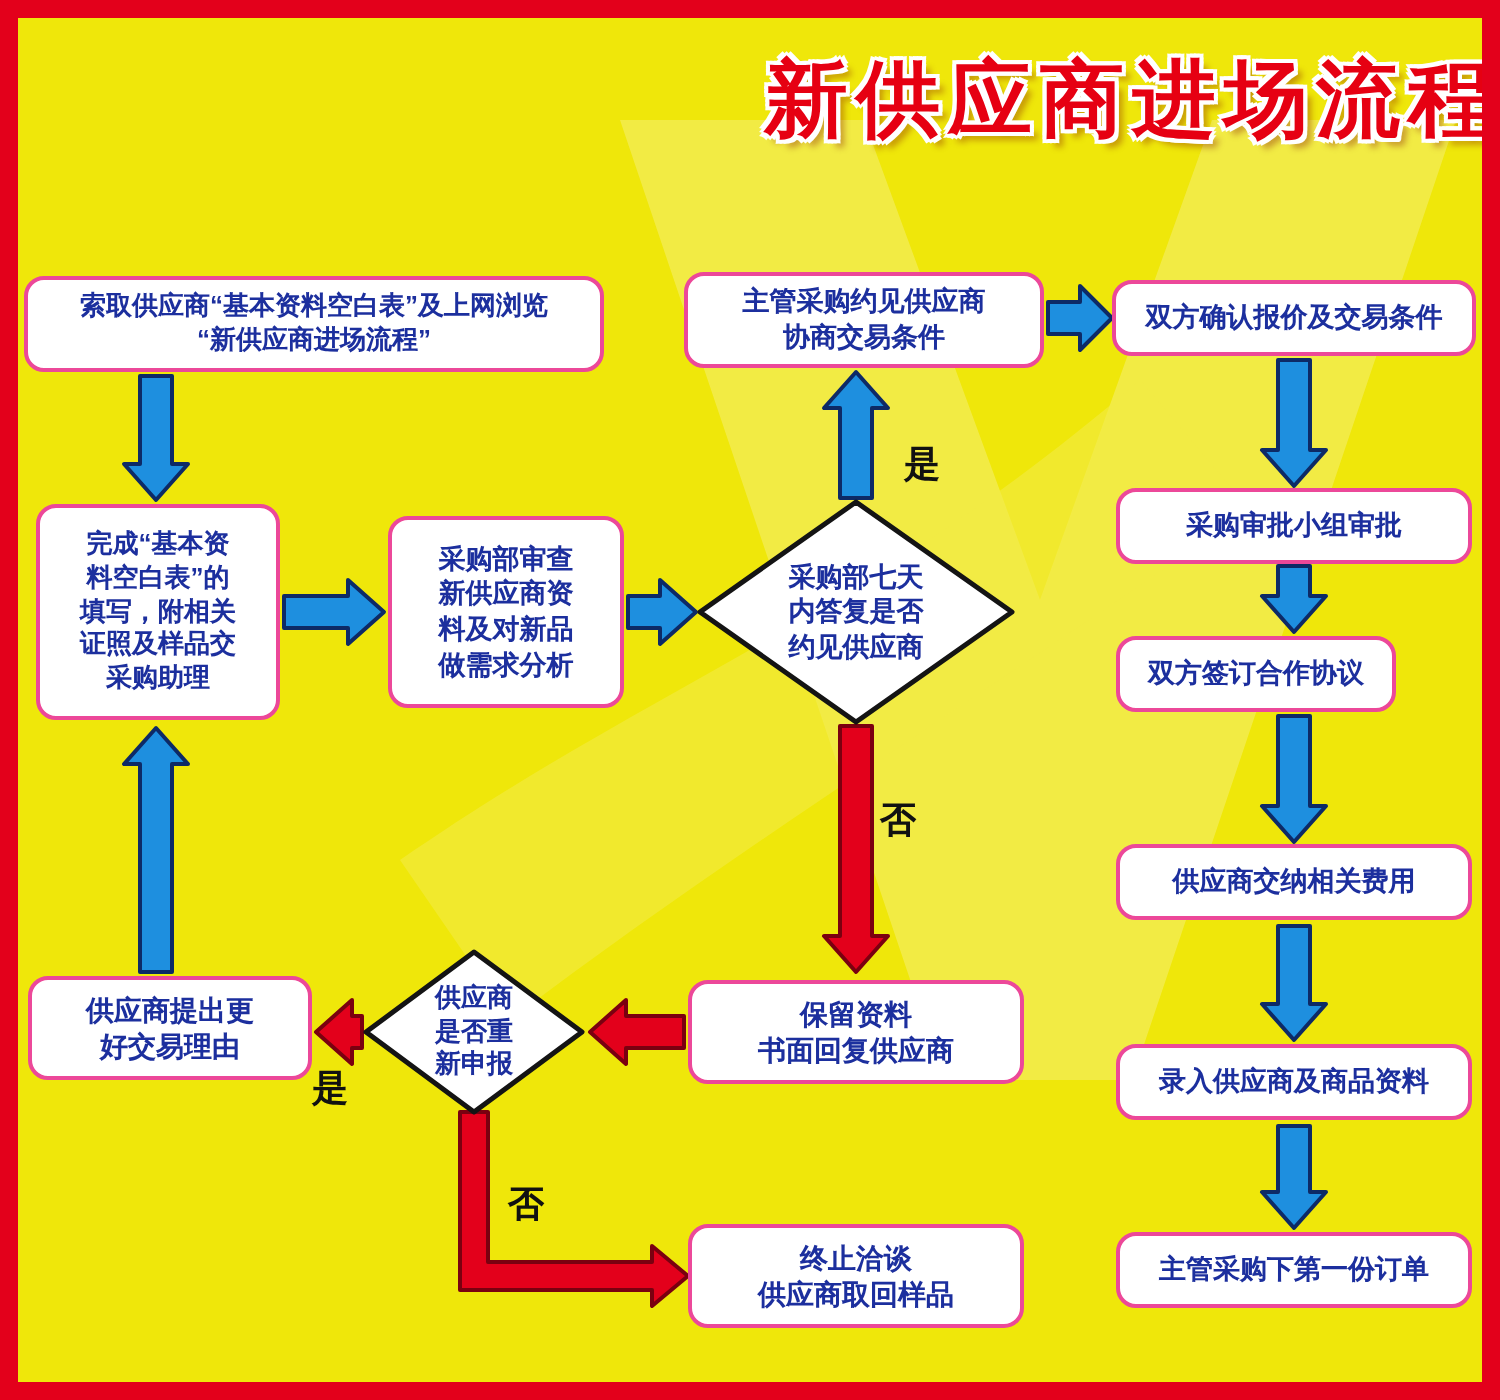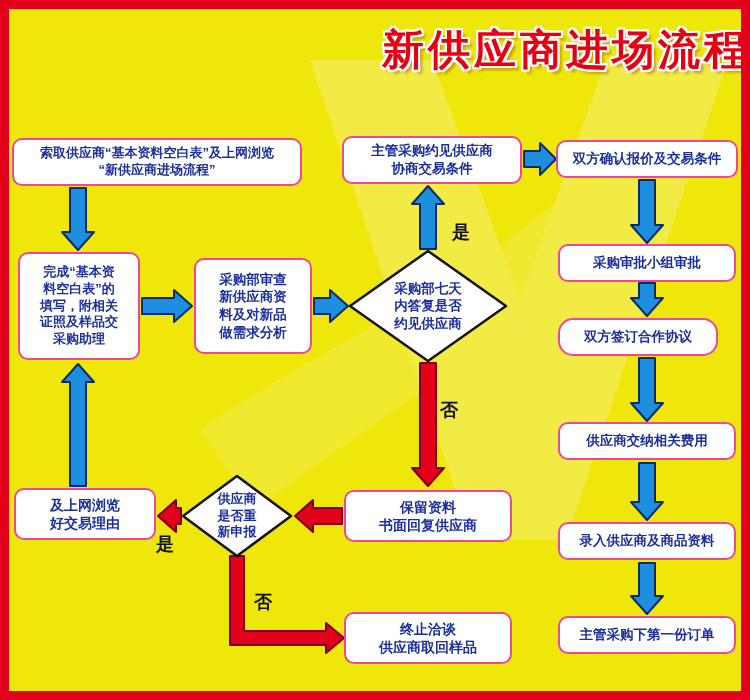--- a/index.html
+++ b/index.html
@@ -92,29 +92,29 @@
 新供应商资
 料及对新品
 做需求分析</div>
 
   <div class="dtext" style="left:366px;top:274px;width:124px;height:64px;font-size:13.5px;">采购部七天
 内答复是否
 约见供应商</div>
 
   <div class="node" style="left:558px;top:244px;width:178px;height:38px;font-size:13.5px;">采购审批小组审批</div>
 
-  <div class="node" style="left:558px;top:318px;width:160px;height:38px;font-size:13.5px;border-radius:15px;">双方签订合作协议</div>
+  <div class="node" style="left:558px;top:318px;width:140px;height:38px;font-size:13.5px;">双方签订合作协议</div>
 
   <div class="node" style="left:558px;top:422px;width:178px;height:38px;font-size:13.5px;">供应商交纳相关费用</div>
 
   <div class="node" style="left:558px;top:522px;width:178px;height:38px;font-size:13.5px;">录入供应商及商品资料</div>
 
   <div class="node" style="left:558px;top:616px;width:178px;height:38px;font-size:13.5px;">主管采购下第一份订单</div>
 
-  <div class="node" style="left:14px;top:488px;width:142px;height:52px;font-size:14px;">及上网浏览
+  <div class="node" style="left:14px;top:488px;width:142px;height:52px;font-size:14px;">供应商提出更
 好交易理由</div>
 
   <div class="dtext" style="left:192px;top:486px;width:90px;height:60px;font-size:13px;">供应商
 是否重
 新申报</div>
 
   <div class="node" style="left:344px;top:490px;width:168px;height:52px;font-size:14px;">保留资料
 书面回复供应商</div>
 
   <div class="node" style="left:344px;top:612px;width:168px;height:52px;font-size:14px;">终止洽谈

